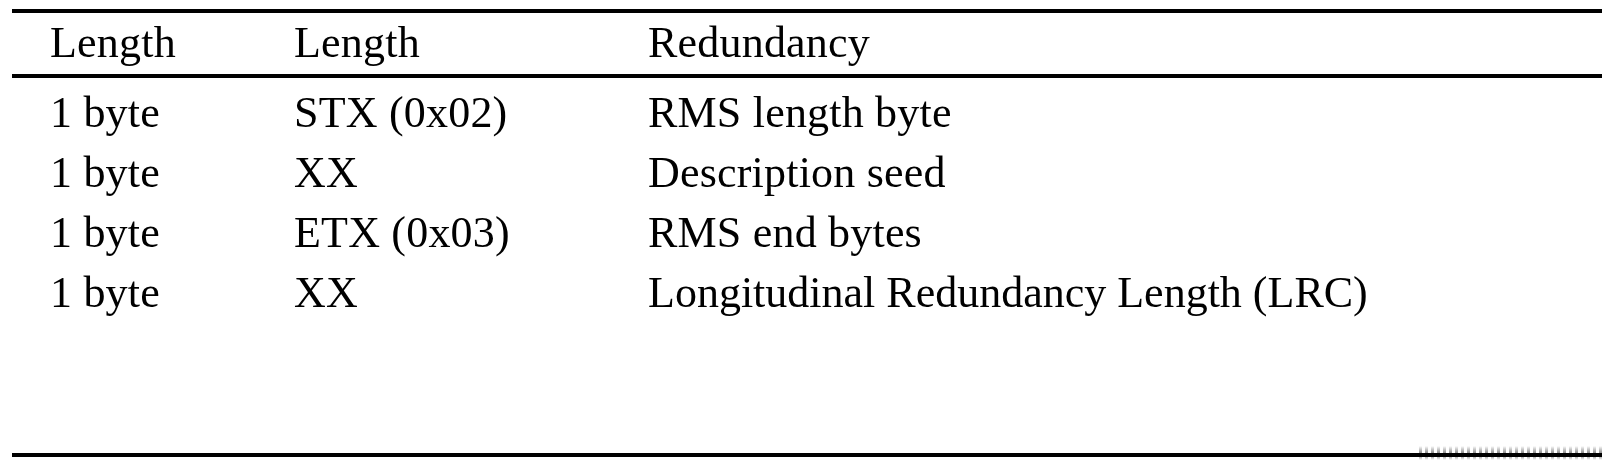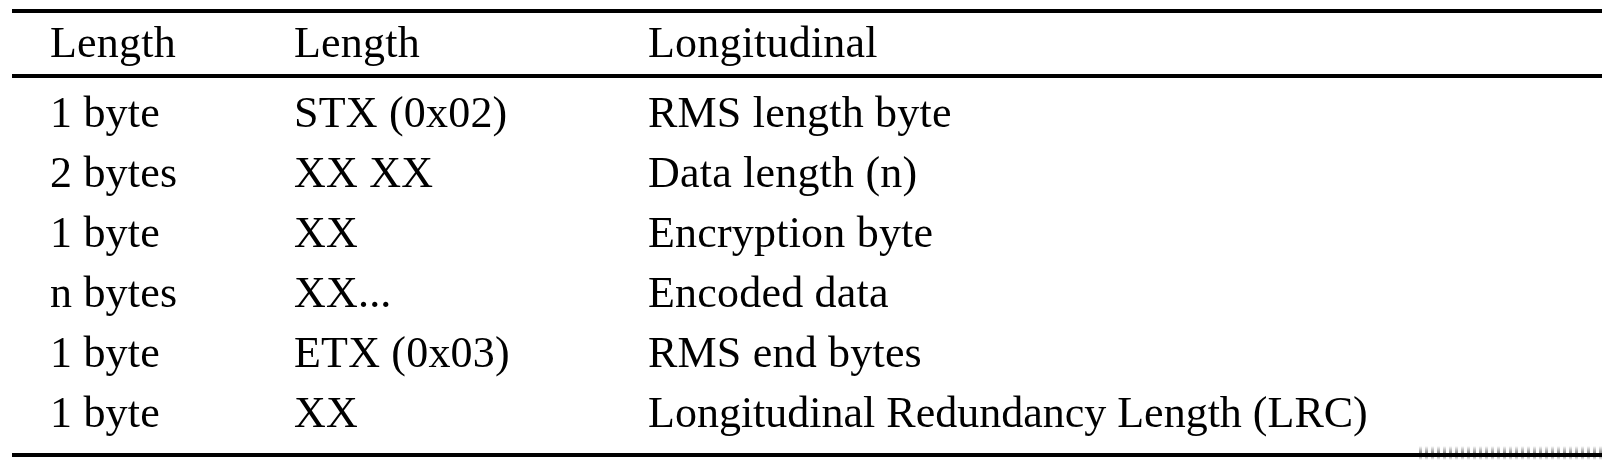--- a/index.html
+++ b/index.html
@@ -112,43 +112,33 @@
   <table class="spec-table">
     <colgroup>
       <col class="col-length">
       <col class="col-content">
       <col class="col-description">
     </colgroup>
     <thead>
       <tr>
         <th class="cell-length">Length</th>
         <th class="cell-content">Length</th>
-        <th class="cell-description">Longitudinal</th>
+        <th class="cell-description">Redundancy</th>
       </tr>
     </thead>
     <tbody>
       <tr>
         <td class="cell-length">1 byte</td>
         <td class="cell-content">STX (0x02)</td>
         <td class="cell-description">RMS length byte</td>
       </tr>
       <tr>
-        <td class="cell-length">2 bytes</td>
-        <td class="cell-content">XX XX</td>
-        <td class="cell-description">Data length (n)</td>
-      </tr>
-      <tr>
         <td class="cell-length">1 byte</td>
         <td class="cell-content">XX</td>
-        <td class="cell-description">Encryption byte</td>
-      </tr>
-      <tr>
-        <td class="cell-length">n bytes</td>
-        <td class="cell-content">XX...</td>
-        <td class="cell-description">Encoded data</td>
+        <td class="cell-description">Description seed</td>
       </tr>
       <tr>
         <td class="cell-length">1 byte</td>
         <td class="cell-content">ETX (0x03)</td>
         <td class="cell-description">RMS end bytes</td>
       </tr>
       <tr>
         <td class="cell-length">1 byte</td>
         <td class="cell-content">XX</td>
         <td class="cell-description">Longitudinal Redundancy Length (LRC)</td>

